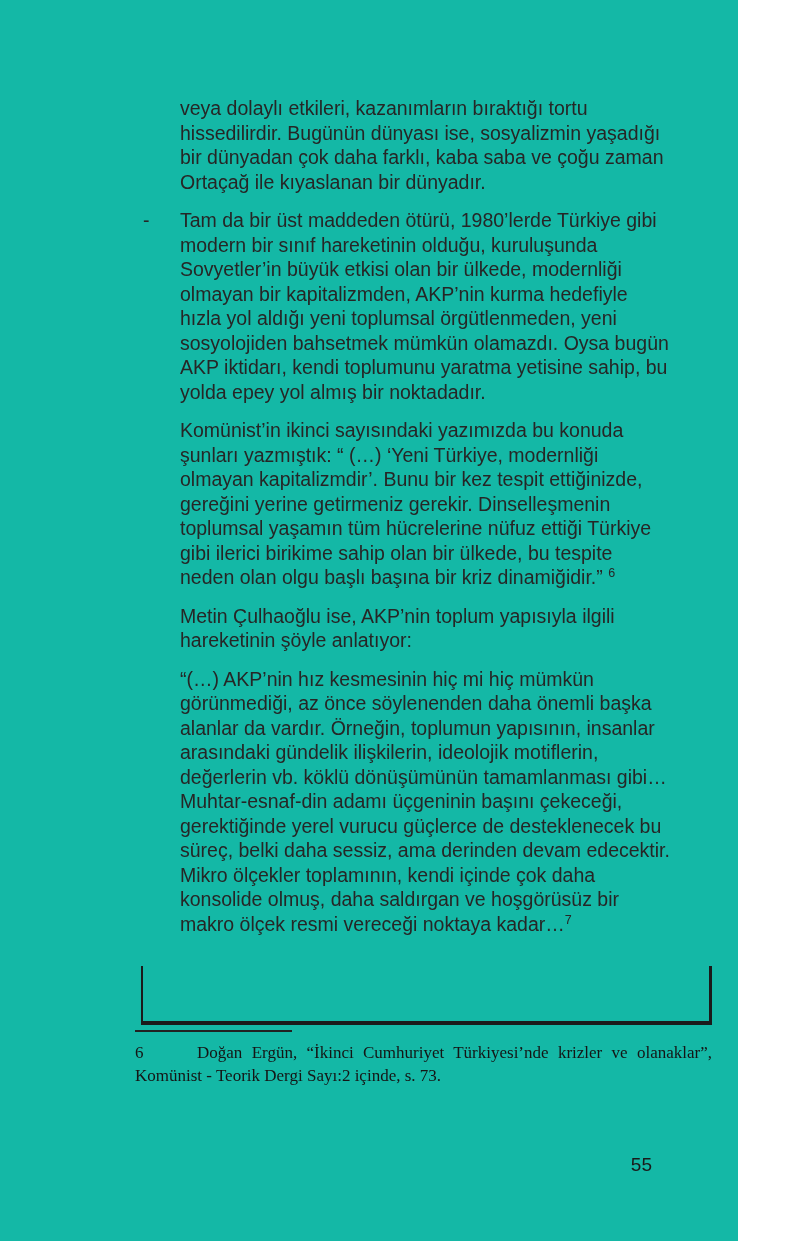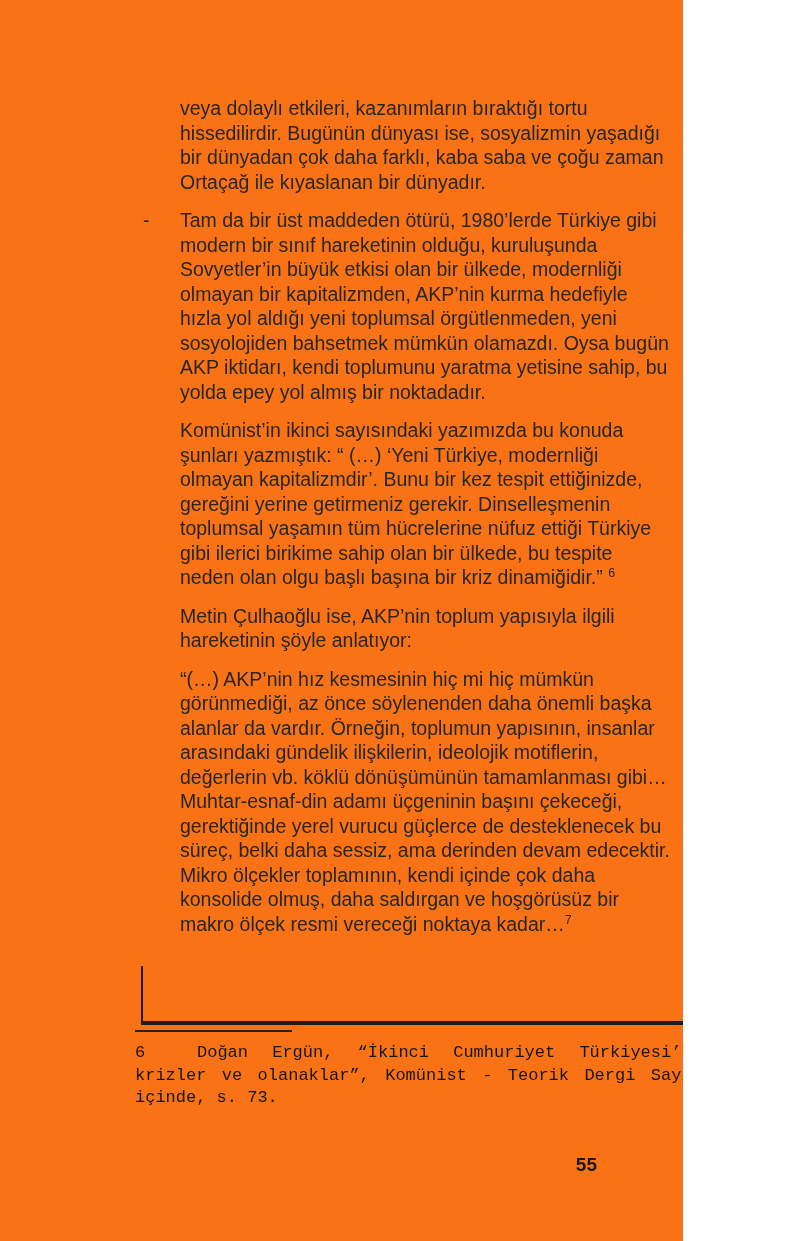--- a/index.html
+++ b/index.html
@@ -1,20 +1,20 @@
 <!DOCTYPE html>
 <html lang="tr"><head>
 <meta charset="utf-8">
 <style>
   html, body { margin: 0; padding: 0; background: #ffffff; }
   .page {
     position: relative;
-    width: 683px;
+    width: 738px;
     height: 1241px;
-    background: #f97316;
+    background: #14b8a6;
     overflow: hidden;
     font-family: "Liberation Sans", sans-serif;
     color: #262626;
   }
   .body-text {
     position: absolute;
     left: 180px;
     top: 96px;
     width: 490px;
     font-size: 19.5px;
@@ -40,21 +40,21 @@
     height: 55px;
     border-left: 2px solid #1b1b1b;
     border-right: 3px solid #1b1b1b;
     border-bottom: 4px solid #1b1b1b;
   }
   .footnotes {
     position: absolute;
     left: 135px;
     top: 1030px;
     width: 577px;
-    font-family: Liberation Mono, monospace;
+    font-family: Liberation Serif, serif;
     font-size: 17px;
     line-height: 22.5px;
     color: #151515;
   }
   .fn-rule {
     width: 157px;
     height: 0;
     border-top: 2px solid #222222;
     margin: 0 0 10px 0;
   }
@@ -63,21 +63,21 @@
     text-align: justify;
     overflow-wrap: anywhere;
   }
   .fn-num { display: inline-block; width: 62px; }
   .page-number {
     position: absolute;
     right: 86px;
     top: 1154px;
     font-family: "Liberation Sans", sans-serif;
     font-size: 19px;
-    font-weight: bold;
+    font-weight: normal;
     color: #1a1a1a;
   }
 </style>
 </head>
 <body>
 
 <div class="page">
 
   <div class="body-text">
 

